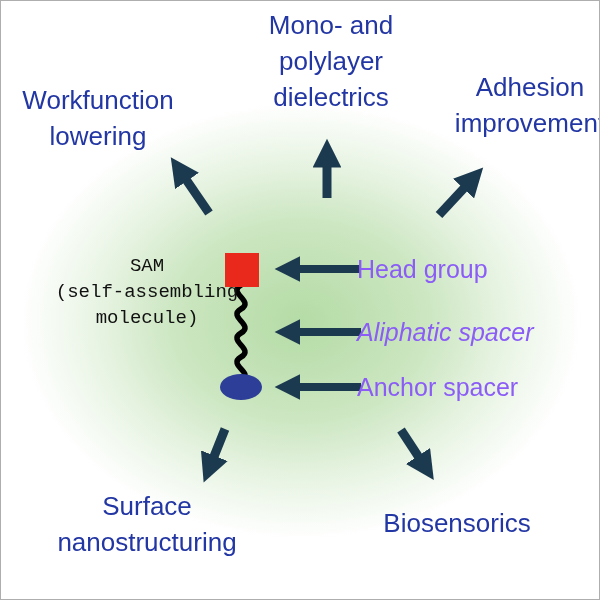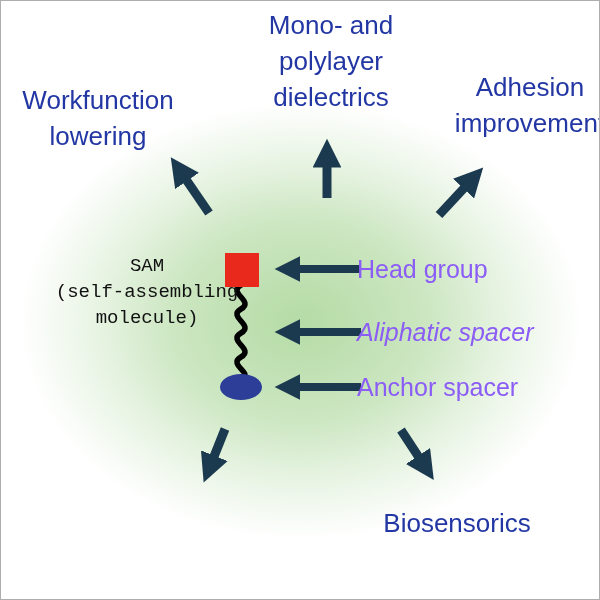--- a/index.html
+++ b/index.html
@@ -95,20 +95,22 @@
     </g>
   </svg>
 
   <div class="label app-workfunction">Workfunction
 lowering</div>
   <div class="label app-mono">Mono- and
 polylayer
 dielectrics</div>
   <div class="label app-adhesion">Adhesion
 improvement</div>
+  <div class="label app-surface">Surface
+nanostructuring</div>
   <div class="label app-biosensorics">Biosensorics</div>
 
   <div class="label sam">SAM
 (self-assembling
 molecule)</div>
 
   <div class="part-label part-head">Head group</div>
   <div class="part-label part-spacer">Aliphatic spacer</div>
   <div class="part-label part-anchor">Anchor spacer</div>
 

